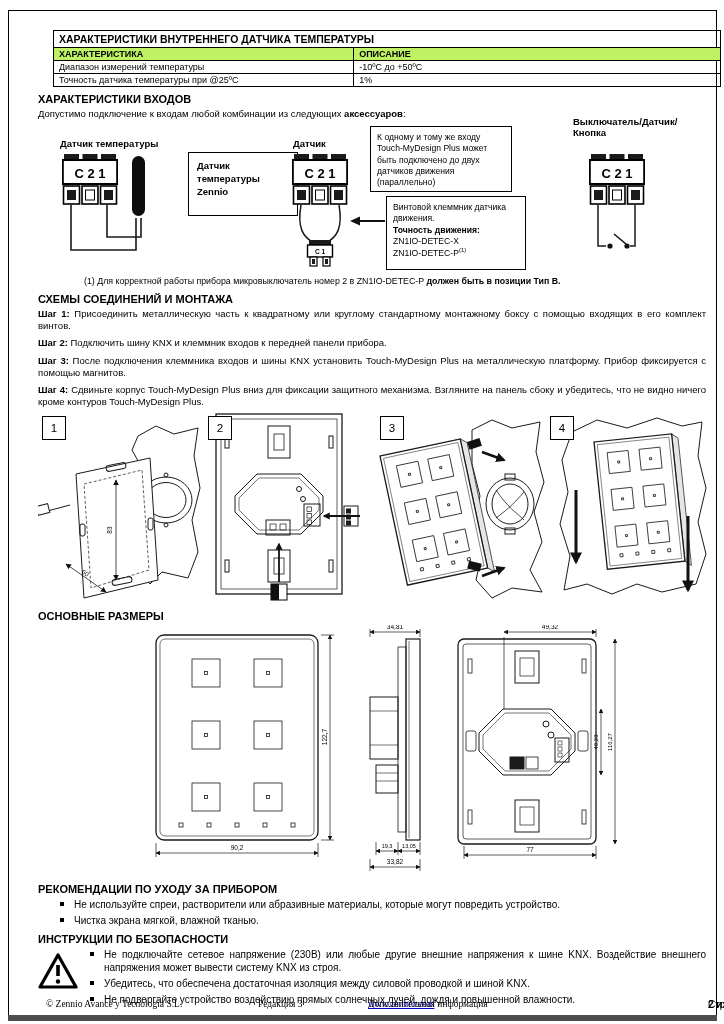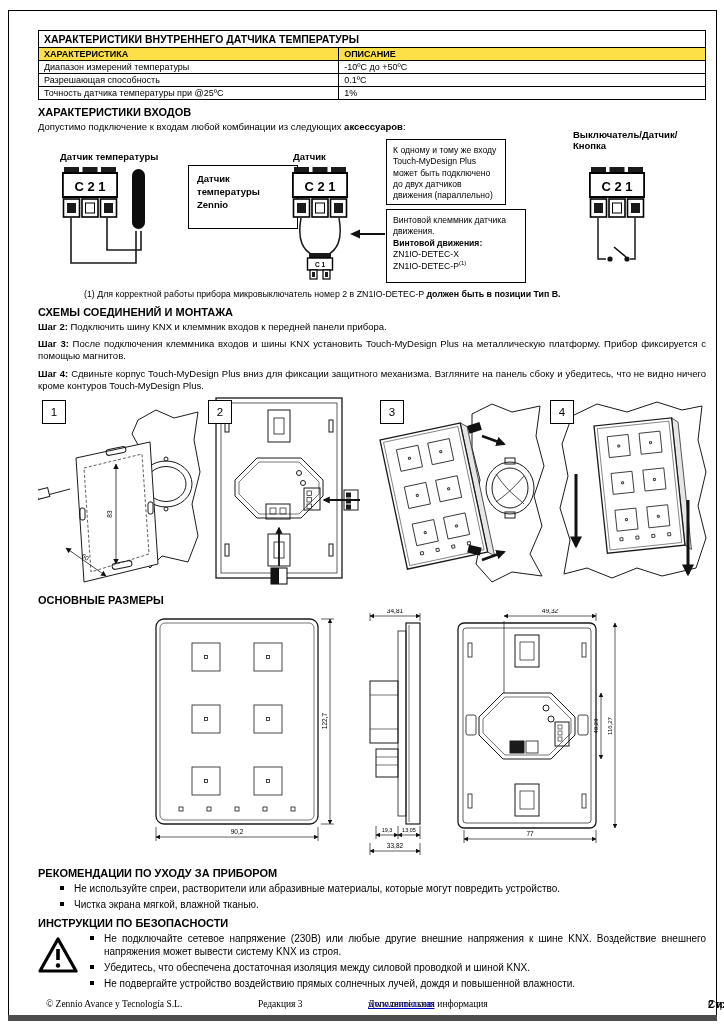--- a/index.html
+++ b/index.html
@@ -4,24 +4,24 @@
 <style>
   * { box-sizing: border-box; }
   html,body { margin:0; padding:0; background:#ffffff; }
   body { width:724px; height:1024px; font-family:"Liberation Sans", sans-serif; color:#000; }
   .page { position:relative; width:724px; height:1024px; overflow:hidden; background:#fff; }
   .page-border { position:absolute; left:8px; top:10px; right:7px; bottom:8px; border:1px solid #000; }
   .bottom-bar { position:absolute; left:8px; right:7px; bottom:3px; height:6px; background:#4d4d4d; }
   .content { position:absolute; left:38px; top:30px; width:668px; }
 
   
-  table.spec { width:100%; border-collapse:collapse; font-size:9px; }
+  table.spec { width:100%; border-collapse:collapse; font-size:9px;margin-left:15px; }
   table.spec td, table.spec th { border:1px solid #000; padding:1px 5px; text-align:left; vertical-align:middle; }
   table.spec .title td { font-size:10.5px; font-weight:bold; padding:2px 5px; }
-  table.spec .head td { background:#fde047; font-weight:bold; }
+  table.spec .head td { background:#bef264; font-weight:bold; }
   table.spec .c1 { width:45%; }
 
   .h1 { font-size:11px; font-weight:bold; margin:6px 0 3px 0; }
   .body-text { font-size:9.5px; line-height:1.28; }
   .justify { text-align:justify; }
   .b { font-weight:bold; }
   p.step { margin:0 0 5px 0; }
 
   
   .acc-area { position:relative; height:150px; margin-top:4px; font-size:9.5px; }
@@ -104,24 +104,20 @@
           </tr>
       <tr class="head">
         <td class="c1">ХАРАКТЕРИСТИКА</td>
         <td>ОПИСАНИЕ</td>
       </tr>
       <tr>
         <td>Диапазон измерений температуры</td>
         <td>-10ºC до +50ºC</td>
       </tr>
       <tr>
-        <td>Разрешающая способность</td>
-        <td>0.1ºC</td>
-      </tr>
-      <tr>
         <td>Точность датчика температуры при @25ºC</td>
         <td>1%</td>
       </tr>
     </tbody>
       </table>
 
     <div class="h1">ХАРАКТЕРИСТИКИ ВХОДОВ</div>
     <div class="body-text"><span>Допустимо подключение к входам любой комбинации из следующих </span><span class="b">аксессуаров</span><span>:</span></div>
 
     <div class="acc-area">
@@ -148,25 +144,25 @@
         <path d="M49,51 C53,74 47,83 36,89" fill="none" stroke="#1a1a1a" stroke-width="1.5"></path>
         <rect x="19" y="86" width="22" height="5" fill="#1a1a1a"></rect>
         <rect x="17.5" y="91" width="25" height="12" fill="#fff" stroke="#000" stroke-width="1.4"></rect>
         <text x="30" y="100" text-anchor="middle" font-size="6.5" font-weight="bold">C 1</text>
         <rect x="20" y="103" width="7" height="9" fill="#fff" stroke="#000" stroke-width="1.2"></rect>
         <rect x="33" y="103" width="7" height="9" fill="#fff" stroke="#000" stroke-width="1.2"></rect>
         <rect x="22" y="105" width="3" height="5" fill="#1a1a1a"></rect>
         <rect x="35" y="105" width="3" height="5" fill="#1a1a1a"></rect>
       </svg>
 
-      <div class="acc-box note-box" style="left:348px; top:2px; width:120px; height:66px;">К одному и тому же входу Touch-MyDesign Plus может быть подключено до двух датчиков движения (параллельно)</div>
+      <div class="acc-box note-box" style="left:332px; top:2px; width:142px; height:66px;">К одному и тому же входу Touch-MyDesign Plus может быть подключено до двух датчиков движения (параллельно)</div>
 
       <div class="acc-box det-box" style="left:348px; top:72px; width:140px; height:74px;">
         <div>Винтовой клеммник датчика движения.</div>
-        <div class="b">Винтовой движения:</div>
+        <div class="b">Точность движения:</div>
         <div><span>ZN1IO-DETEC-X</span></div>
         <div><span>ZN1IO-DETEC-P</span><sup style="font-size:6px;">(1)</sup></div>
       </div>
 
       <svg class="fig" style="left:312px; top:90px;" width="36" height="14" viewBox="0 0 36 14">
         <line x1="35" y1="7" x2="8" y2="7" stroke="#111" stroke-width="2"></line>
         <polygon points="0,7 10,2.5 10,11.5" fill="#111"></polygon>
       </svg>
 
       <div class="acc-label" style="left:535px; top:-8px;">
@@ -181,20 +177,21 @@
         <circle cx="24" cy="92" r="2.6" fill="#111"></circle>
         <circle cx="41" cy="92" r="2.6" fill="#111"></circle>
         <line x1="40" y1="90" x2="28" y2="80" stroke="#111" stroke-width="1.6"></line>
       </svg>
     </div>
 
     <div class="footnote"><span>(1) Для корректной работы прибора микровыключатель номер 2 в ZN1IO-DETEC-P </span><span class="b">должен быть в позиции Тип B.</span></div>
 
     <div class="h1" style="margin-top:7px;">СХЕМЫ СОЕДИНЕНИЙ И МОНТАЖА</div>
 
+    <p class="step body-text justify"><span class="b">Шаг 1:</span><span> Присоединить металлическую часть к квадратному или круглому стандартному монтажному боксу с помощью входящих в его комплект винтов.</span></p>
     <p class="step body-text"><span class="b">Шаг 2:</span><span> Подключить шину KNX и клеммник входов к передней панели прибора.</span></p>
     <p class="step body-text justify"><span class="b">Шаг 3:</span><span> После подключения клеммника входов и шины KNX установить Touch-MyDesign Plus на металлическую платформу. Прибор фиксируется с помощью магнитов.</span></p>
     <p class="step body-text justify" style="margin-bottom:2px;"><span class="b">Шаг 4:</span><span> Сдвиньте корпус Touch-MyDesign Plus вниз для фиксации защитного механизма. Взгляните на панель сбоку и убедитесь, что не видно ничего кроме контуров Touch-MyDesign Plus.</span></p>
 
     <div class="fig-row">
       <div class="fig-num" style="left:4px; top:6px;">1</div>
       <div class="fig-num" style="left:170px; top:6px;">2</div>
       <div class="fig-num" style="left:342px; top:6px;">3</div>
       <div class="fig-num" style="left:512px; top:6px;">4</div>
 

